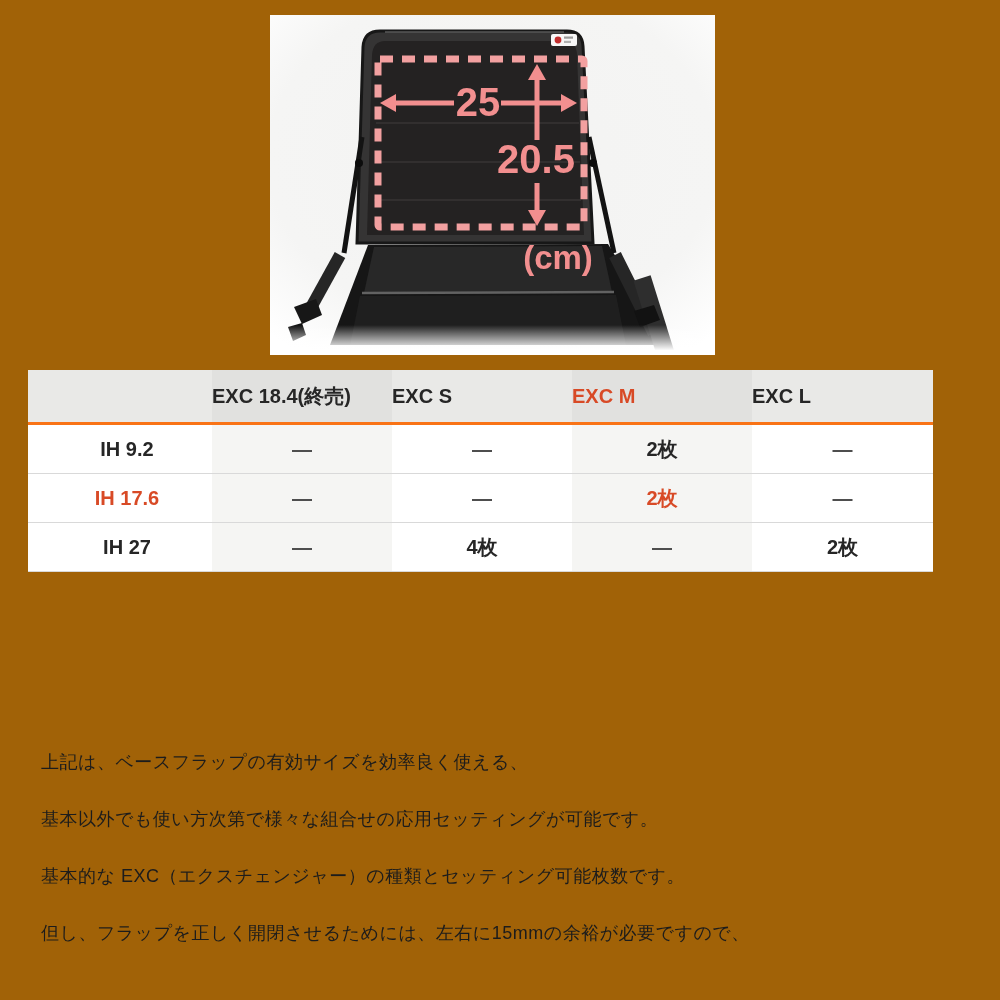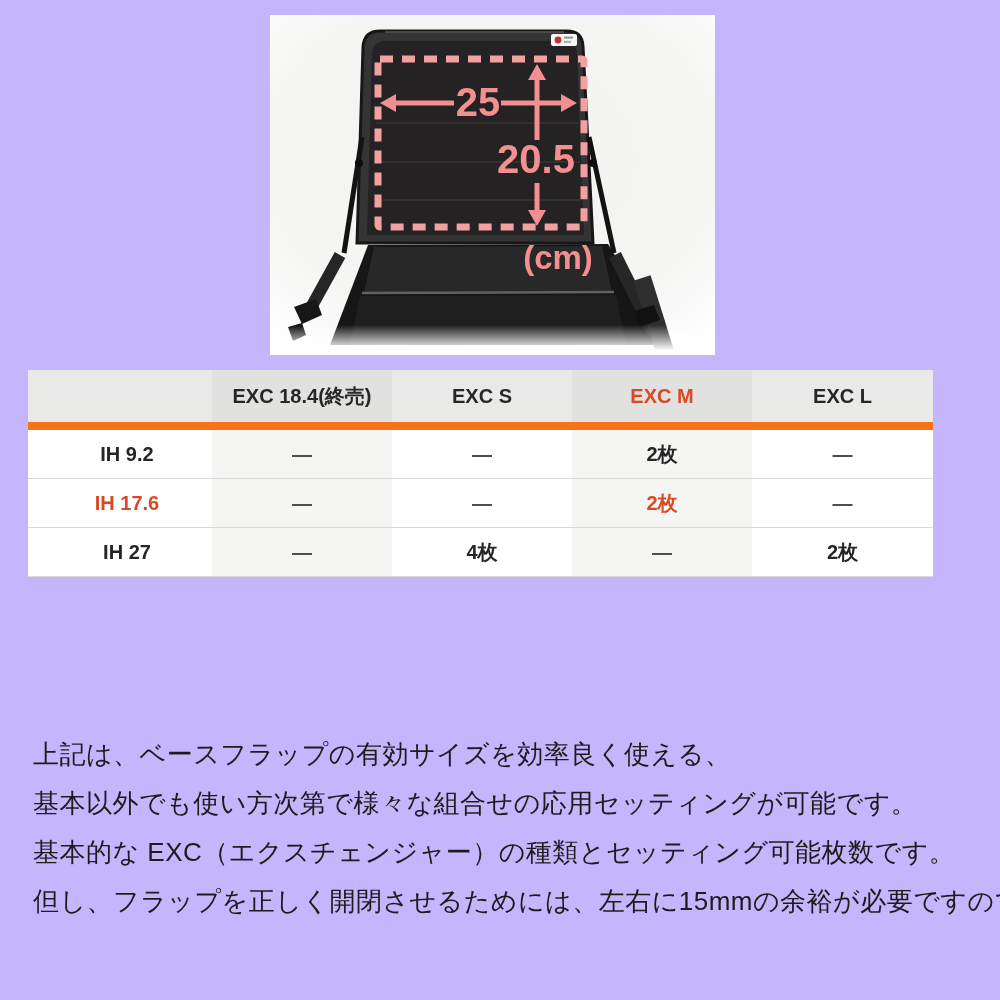--- a/index.html
+++ b/index.html
@@ -1,44 +1,44 @@
 <!DOCTYPE html>
 <html><head>
 <meta charset="utf-8">
 <style>
   html,body{margin:0;padding:0;background:#ffffff;}
   .canvas{
-    position:relative;width:1000px;height:1000px;background:#c4b5fd;overflow:hidden;
+    position:relative;width:1000px;height:1000px;background:#a16207;overflow:hidden;
     font-family:"Liberation Sans","DejaVu Sans",sans-serif;
   }
   
   .photo{position:absolute;left:270px;top:15px;width:445px;height:340px;}
   .photo svg{display:block;width:445px;height:340px;}
   .dim-text{font-family:"Liberation Sans","DejaVu Sans",sans-serif;font-weight:bold;fill:#f28f8f;}
   
   .spec-table{
     position:absolute;left:28px;top:370px;width:905px;
     border-collapse:collapse;table-layout:fixed;
     font-weight:bold;color:#262626;
   }
   .spec-table th,.spec-table td{font-size:20px;padding:0;vertical-align:middle;}
   .spec-table thead th{
-    background:#e9e9e7;height:52px;text-align:center;
-    border-bottom:8px solid #f97316;
+    background:#e9e9e7;height:52px;text-align:left;
+    border-bottom:3px solid #f97316;
   }
   .spec-table thead th.stripe{background:#e1e1df;}
   .spec-table tbody th,.spec-table tbody td{height:48px;border-bottom:1px solid #d9d9d9;}
   .spec-table tbody th{background:#ffffff;text-align:center;padding-left:14px;}
   .spec-table tbody td{text-align:center;background:#ffffff;}
   .spec-table tbody td.stripe{background:#f5f5f3;}
   .dash{color:#4e4e4e;}
   .accent{color:#d84a26;}
   
   .desc{position:absolute;left:25px;top:726px;width:960px;color:#1c1c1c;}
-  .desc p{margin:8px;font-size:26px;line-height:41px;letter-spacing:0.5px;white-space:nowrap;}
+  .desc p{margin:16px;font-size:18px;line-height:41px;letter-spacing:0.5px;white-space:nowrap;}
 </style>
 </head>
 <body>
 
 <div class="canvas">
 
   <div class="photo">
     <svg viewBox="0 0 445 340">
       <defs>
         <radialGradient id="bgGrad" cx="50%" cy="42%" r="72%">

